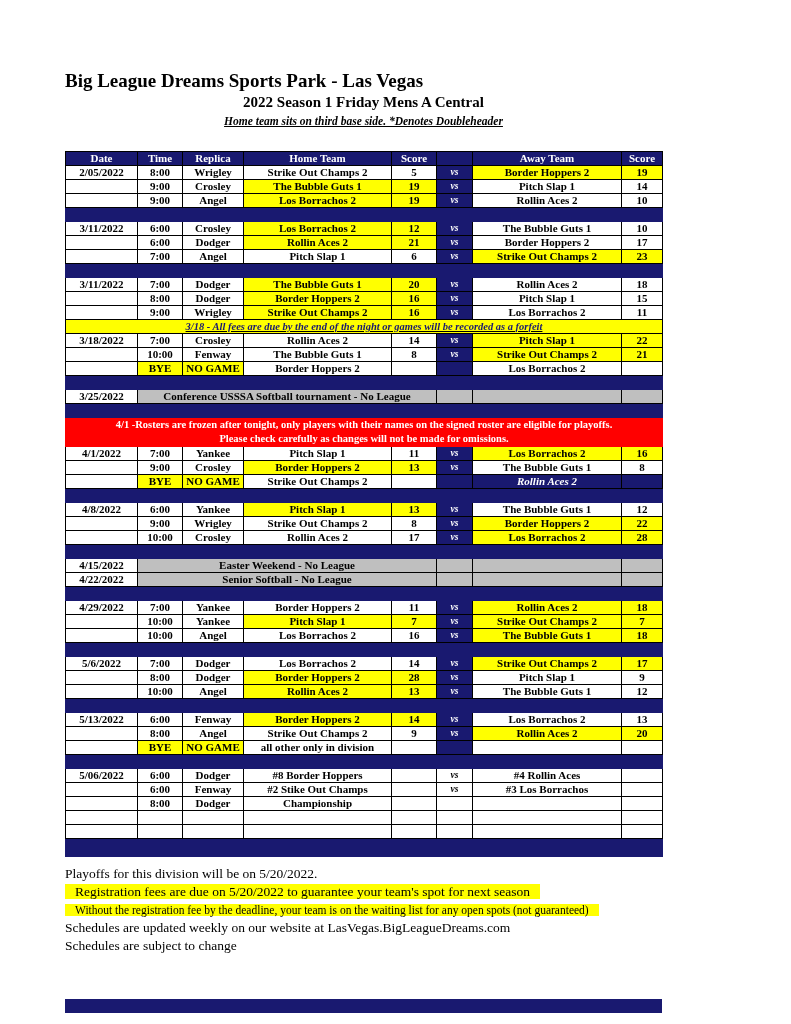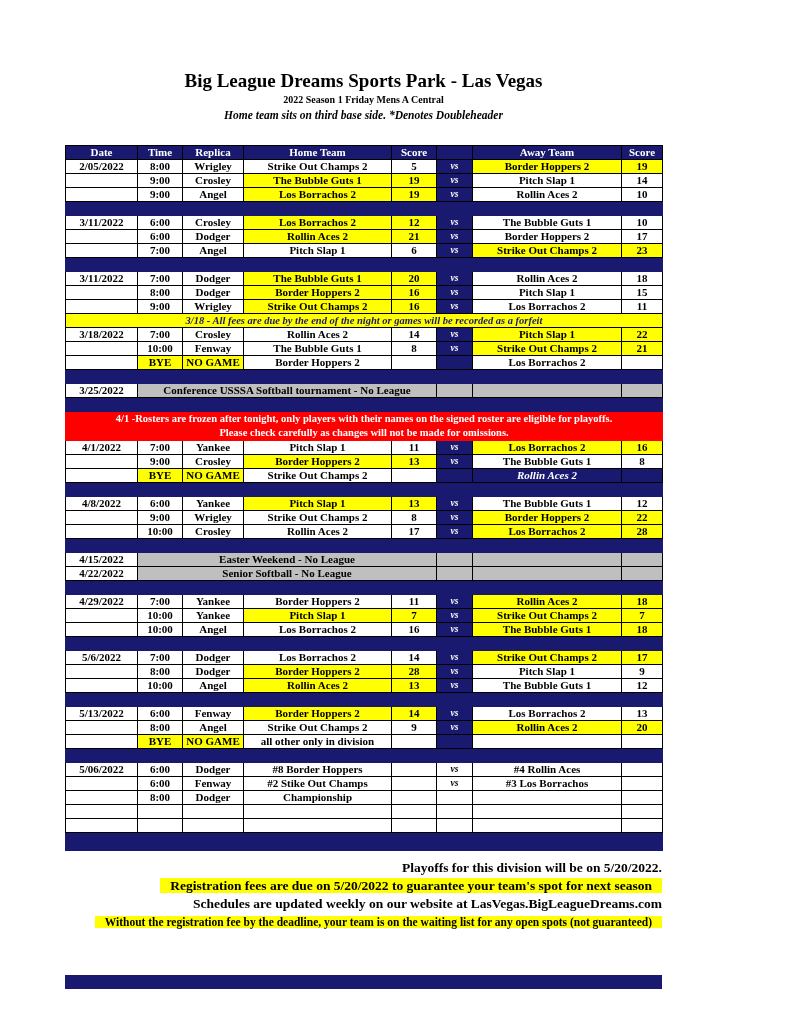--- a/index.html
+++ b/index.html
@@ -1,39 +1,39 @@
 <!DOCTYPE html>
 <html style="--navy: #191970; --yellow: #ffff00; --red: #ff0000; --gray: #bfbfbf;"><head>
 <meta charset="utf-8">
 <style>
   * { box-sizing: border-box; margin: 0; padding: 0; }
   html, body { width: 791px; height: 1024px; background: #ffffff; }
   body { font-family: "Liberation Serif", serif; color: #000; overflow: hidden; }
   .page { padding-top: 70px; }
   .content { width: 597px; margin-left: 65px; }
-  .title { font-size: 19px; font-weight: bold; text-align: center; }
-  .subtitle { font-size: 10px; font-weight: bold; text-align: center; margin-top: 2px; }
-  .note { font-size: 11.5px; font-weight: bold; font-style: italic; text-align: center; margin: 4px 0 3px; }
+  .title { font-size: 19px; font-weight: bold; text-align: left; }
+  .subtitle { font-size: 15px; font-weight: bold; text-align: center; margin-top: 2px; }
+  .note { font-size: 11.5px; font-weight: bold; font-style: italic; text-align: center; margin: 4px 0 3px; text-decoration: underline; }
 
   table { border-collapse: collapse; width: 597px; table-layout: fixed; margin-top: 24px; }
   td { border: 1px solid #000; height: 14px; line-height: 13px; font-size: 11px;
        font-weight: bold; text-align: center; padding: 0 1px; overflow: hidden; white-space: nowrap; }
   thead td { background: var(--navy); color: #fff; }
   .sepcell  { background: var(--navy); border: 1px solid var(--navy); }
   .vs       { background: var(--navy); color: #fff; font-style: italic; font-size: 9.5px; }
   .vsw      { font-style: italic; font-size: 9.5px; }
   .yellow   { background: var(--yellow); }
   .navyc    { background: var(--navy); color: #fff; font-style: italic; }
   .grayc    { background: var(--gray); }
   .notecell   { background: var(--yellow); color: var(--navy); font-size: 10.5px; }
   .noticecell { background: var(--red); color: #fff; font-size: 10.5px; height: 29px;
                 border: 1px solid var(--red); line-height: 14px; }
 
   .footer-area { margin-top: 8px; }
-  .fline { font-weight: bold; line-height: 18px; text-align: right; }
+  .fline { font-weight: normal; line-height: 18px; }
   .sz13 { font-size: 13.5px; }
   .sz11 { font-size: 11.5px; }
   .hl { background: var(--yellow); padding: 0 10px; }
   .bottom-bar { width: 597px; height: 14px; background: var(--navy); margin-top: 44px; }
 </style>
 </head>
 <body>
 
 <div class="page">
   <div class="content">
@@ -447,18 +447,19 @@
           </tr>
           <tr class="sep">
             <td class="sepcell" colspan="8" style="height: 18px;"></td>
           </tr>
         </tbody>
     </table>
 
     <div class="footer-area">
       <div class="fline sz13">Playoffs for this division will be on 5/20/2022.</div>
       <div class="fline sz13"><span class="hl">Registration fees are due on 5/20/2022 to guarantee your team's spot for next season</span></div>
+      <div class="fline sz11"><span class="hl">Without the registration fee by the deadline, your team is on the waiting list for any open spots (not guaranteed)</span></div>
       <div class="fline sz13">Schedules are updated weekly on our website at LasVegas.BigLeagueDreams.com</div>
-      <div class="fline sz11"><span class="hl">Without the registration fee by the deadline, your team is on the waiting list for any open spots (not guaranteed)</span></div>
+      <div class="fline sz13">Schedules are subject to change</div>
       <div class="bottom-bar"></div>
     </div>
   </div>
 </div>
 
 </body></html>

